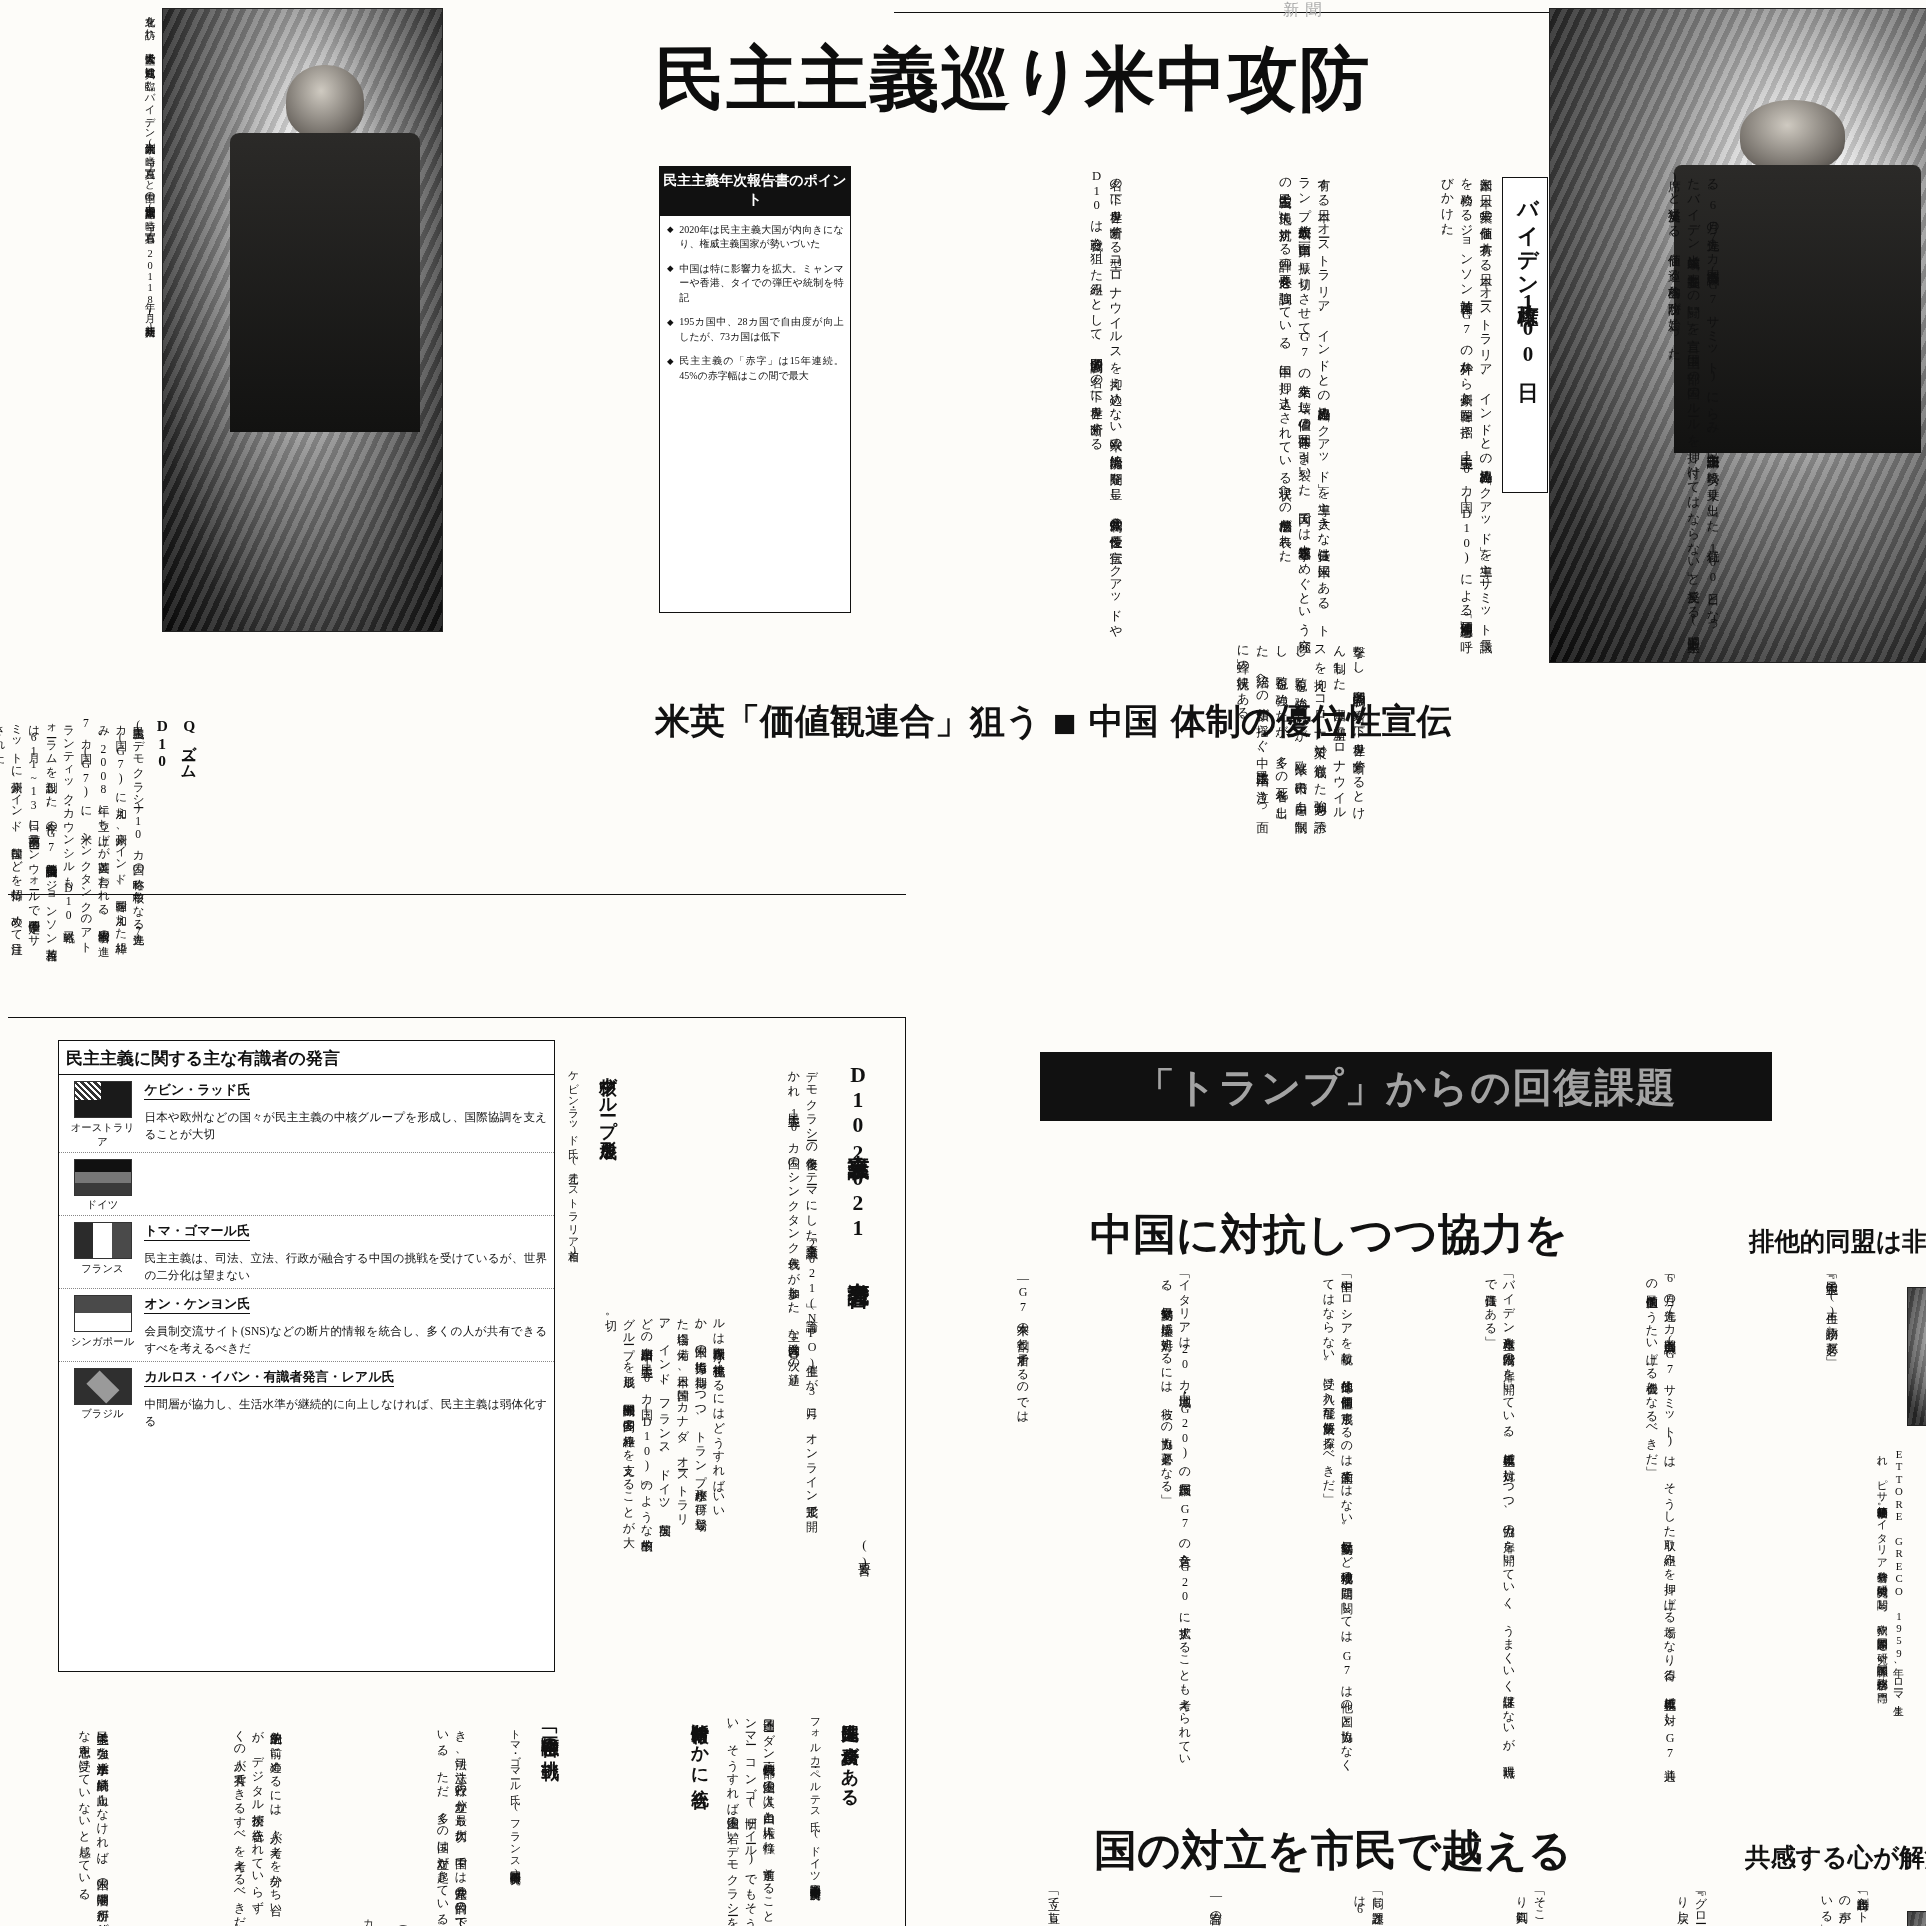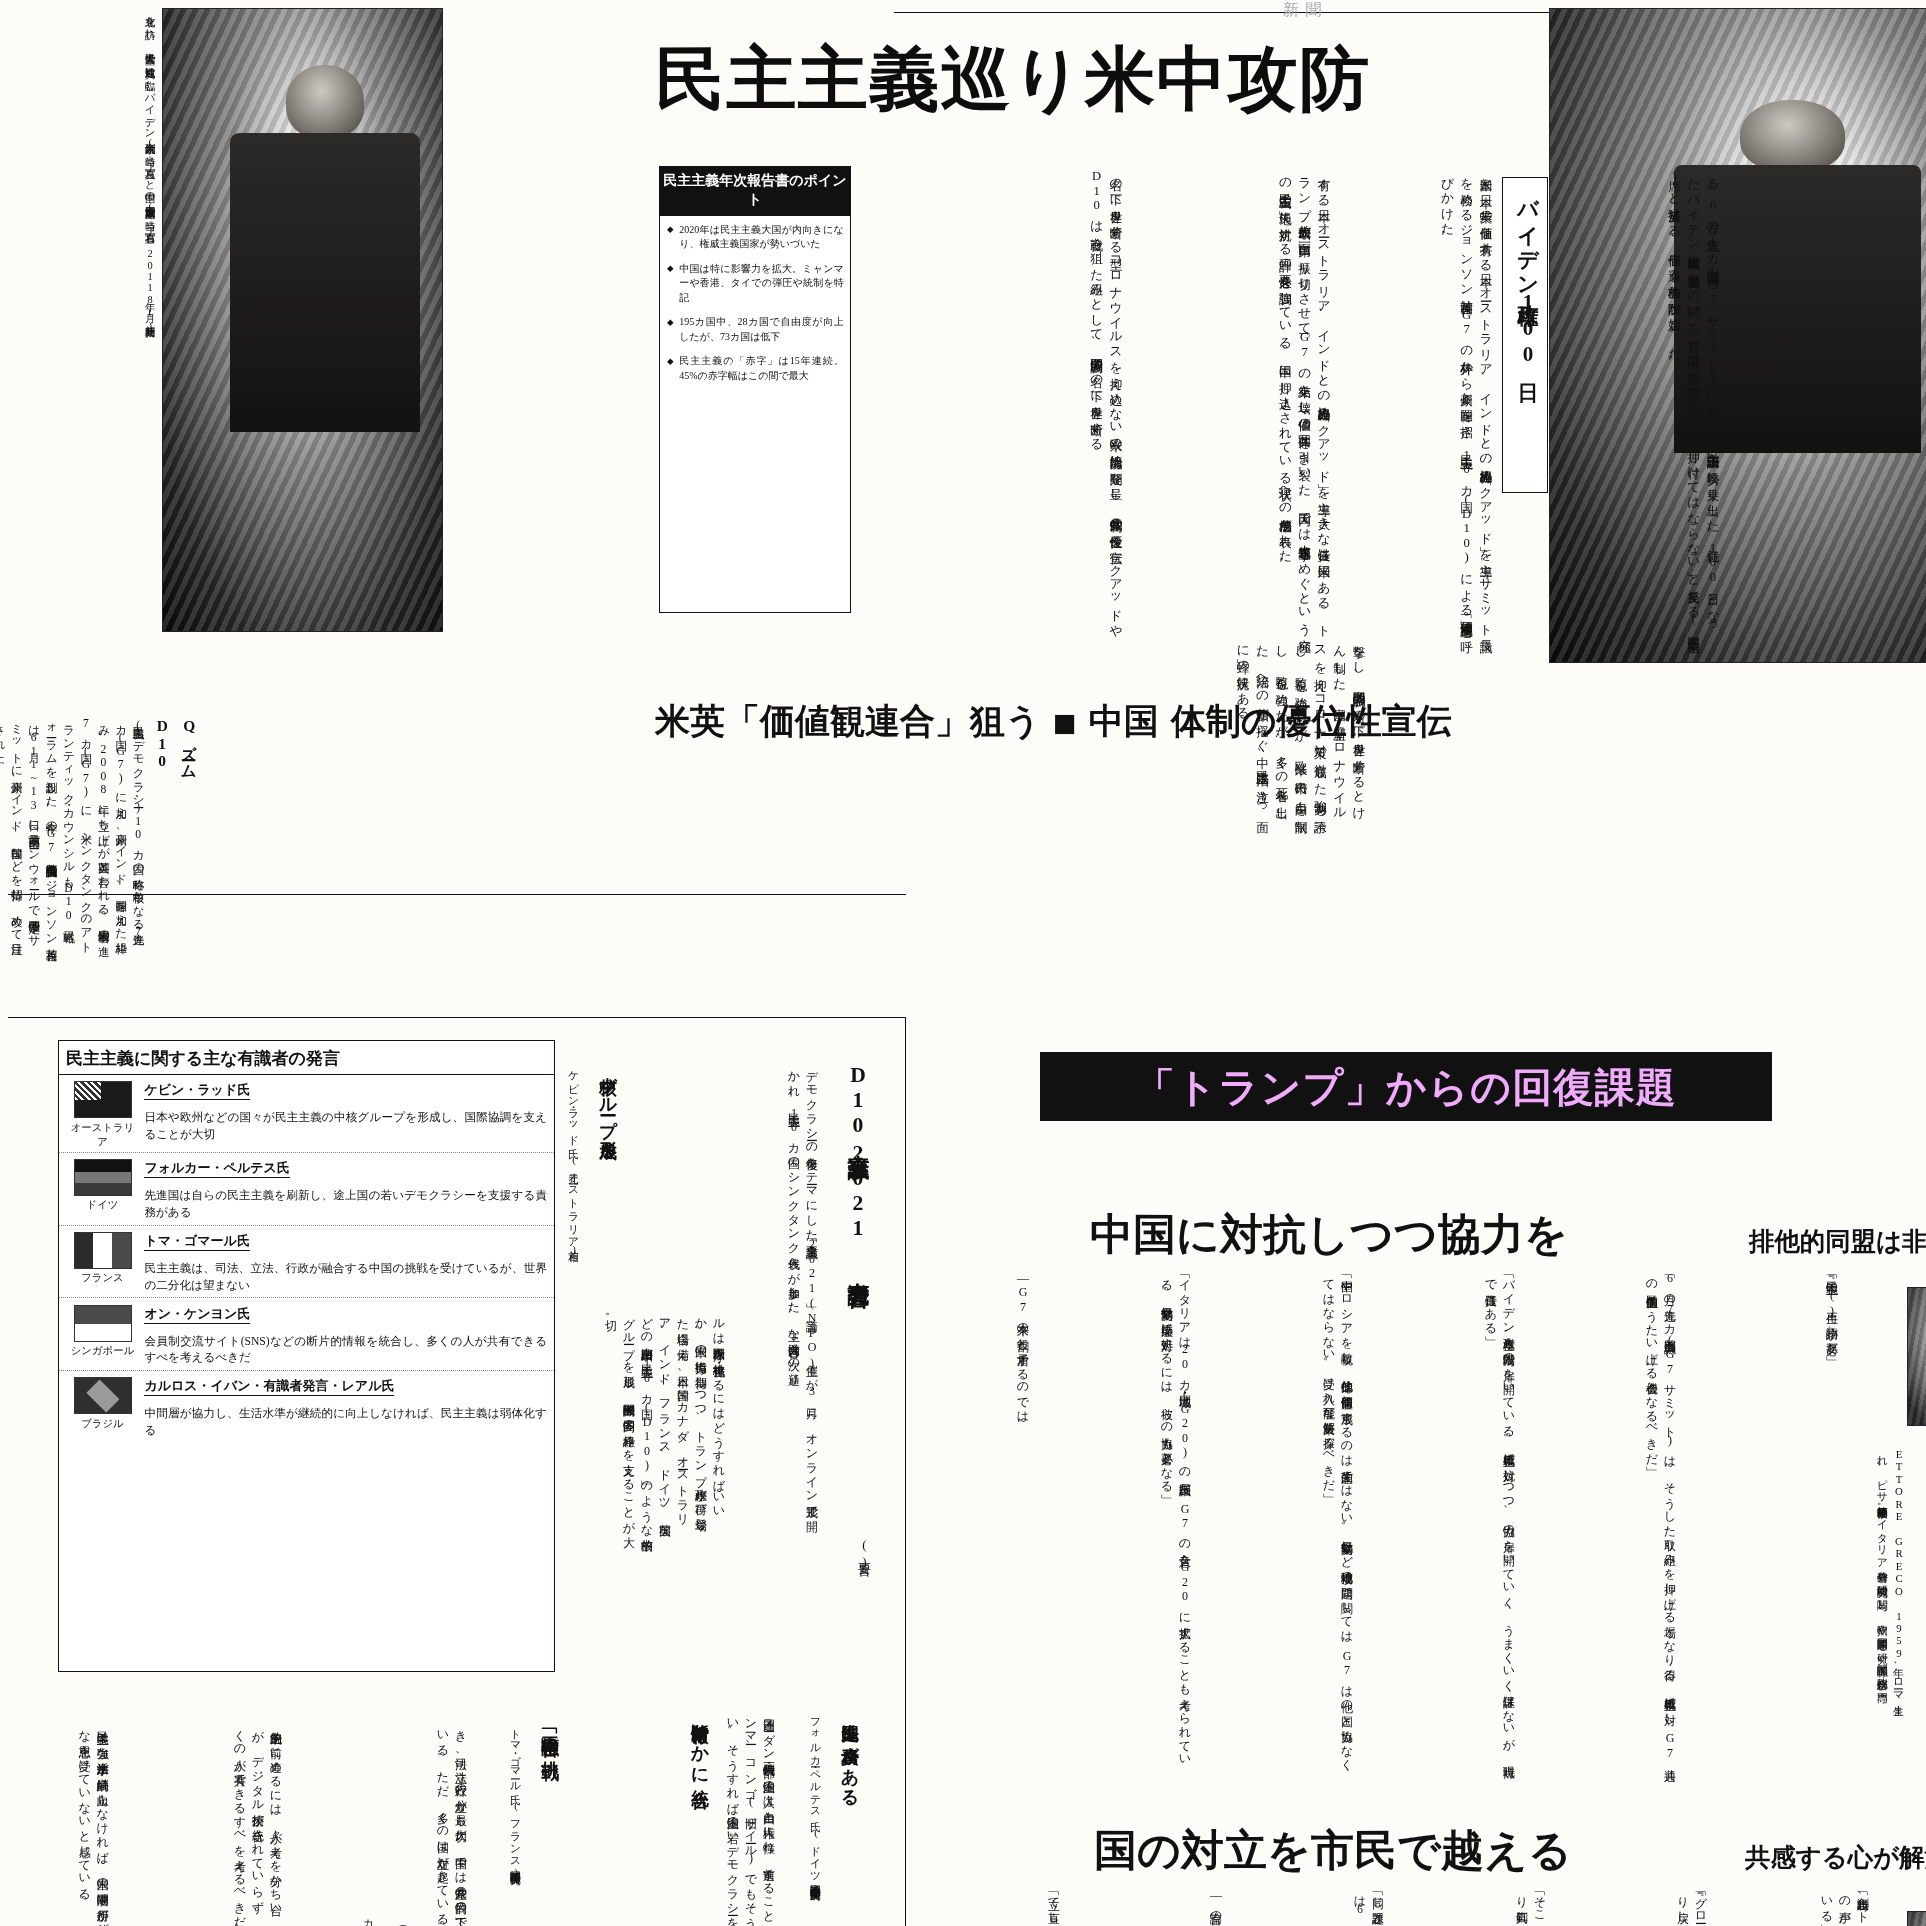--- a/index.html
+++ b/index.html
@@ -139,21 +139,21 @@
   
   .flag-au { background: #1a1a1a; }
   .flag-au:after { content:""; position:absolute; left:0; top:0; width:48%; height:50%; background: repeating-linear-gradient(45deg,#fff 0 2.3px,#333 2.3px 4.6px); }
   .flag-de { background: linear-gradient(180deg,#111 0 33%,#777 33% 66%,#3a3a3a 66% 100%); }
   .flag-fr { background: linear-gradient(90deg,#2b2b2b 0 33%,#fff 33% 66%,#4a4a4a 66% 100%); }
   .flag-sg { background: linear-gradient(180deg,#4a4a4a 0 50%,#fff 50% 100%); }
   .flag-br { background: #2f2f2f; }
   .flag-br:after { content:""; position:absolute; left:18%; top:16%; width:64%; height:68%; background:#9a9a9a; transform: rotate(45deg) scale(.78); }
   
   .black-title {
-    position: absolute; background: #111; color: #f0abfc;
+    position: absolute; background: #111; color: #a3a3a3;
     font-weight: 700; letter-spacing: .03em; text-align: center;
     font-family: "DejaVu Serif", serif;
   }
   .bt1 { left: 1040px; top: 1052px; width: 732px; height: 69px; font-size: 40px; line-height: 69px; }
   .lead-right {
     position: absolute; left: 1849px; top: 1048px; width: 181px; height: 127px;
     font-size: 12.7px; line-height: 1.5;
   }
   .mid-head {
     position: absolute; font-weight: 700; white-space: nowrap;
@@ -252,24 +252,20 @@
         <div class="ex-name">ケビン・ラッド氏</div>
         <div class="ex-text">日本や欧州などの国々が民主主義の中核グループを形成し、国際協調を支えることが大切</div>
       </div>
     </div>
 
     <div class="ex-row">
       <div class="ex-flagwrap">
         <div class="flag flag-de"></div>
         <div class="flag-name">ドイツ</div>
       </div>
-      <div class="ex-body">
-        <div class="ex-name">フォルカー・ペルテス氏</div>
-        <div class="ex-text">先進国は自らの民主主義を刷新し、途上国の若いデモクラシーを支援する責務がある</div>
-      </div>
     </div>
 
     <div class="ex-row">
       <div class="ex-flagwrap">
         <div class="flag flag-fr"></div>
         <div class="flag-name">フランス</div>
       </div>
       <div class="ex-body">
         <div class="ex-name">トマ・ゴマール氏</div>
         <div class="ex-text">民主主義は、司法、立法、行政が融合する中国の挑戦を受けているが、世界の二分化は望まない</div>

